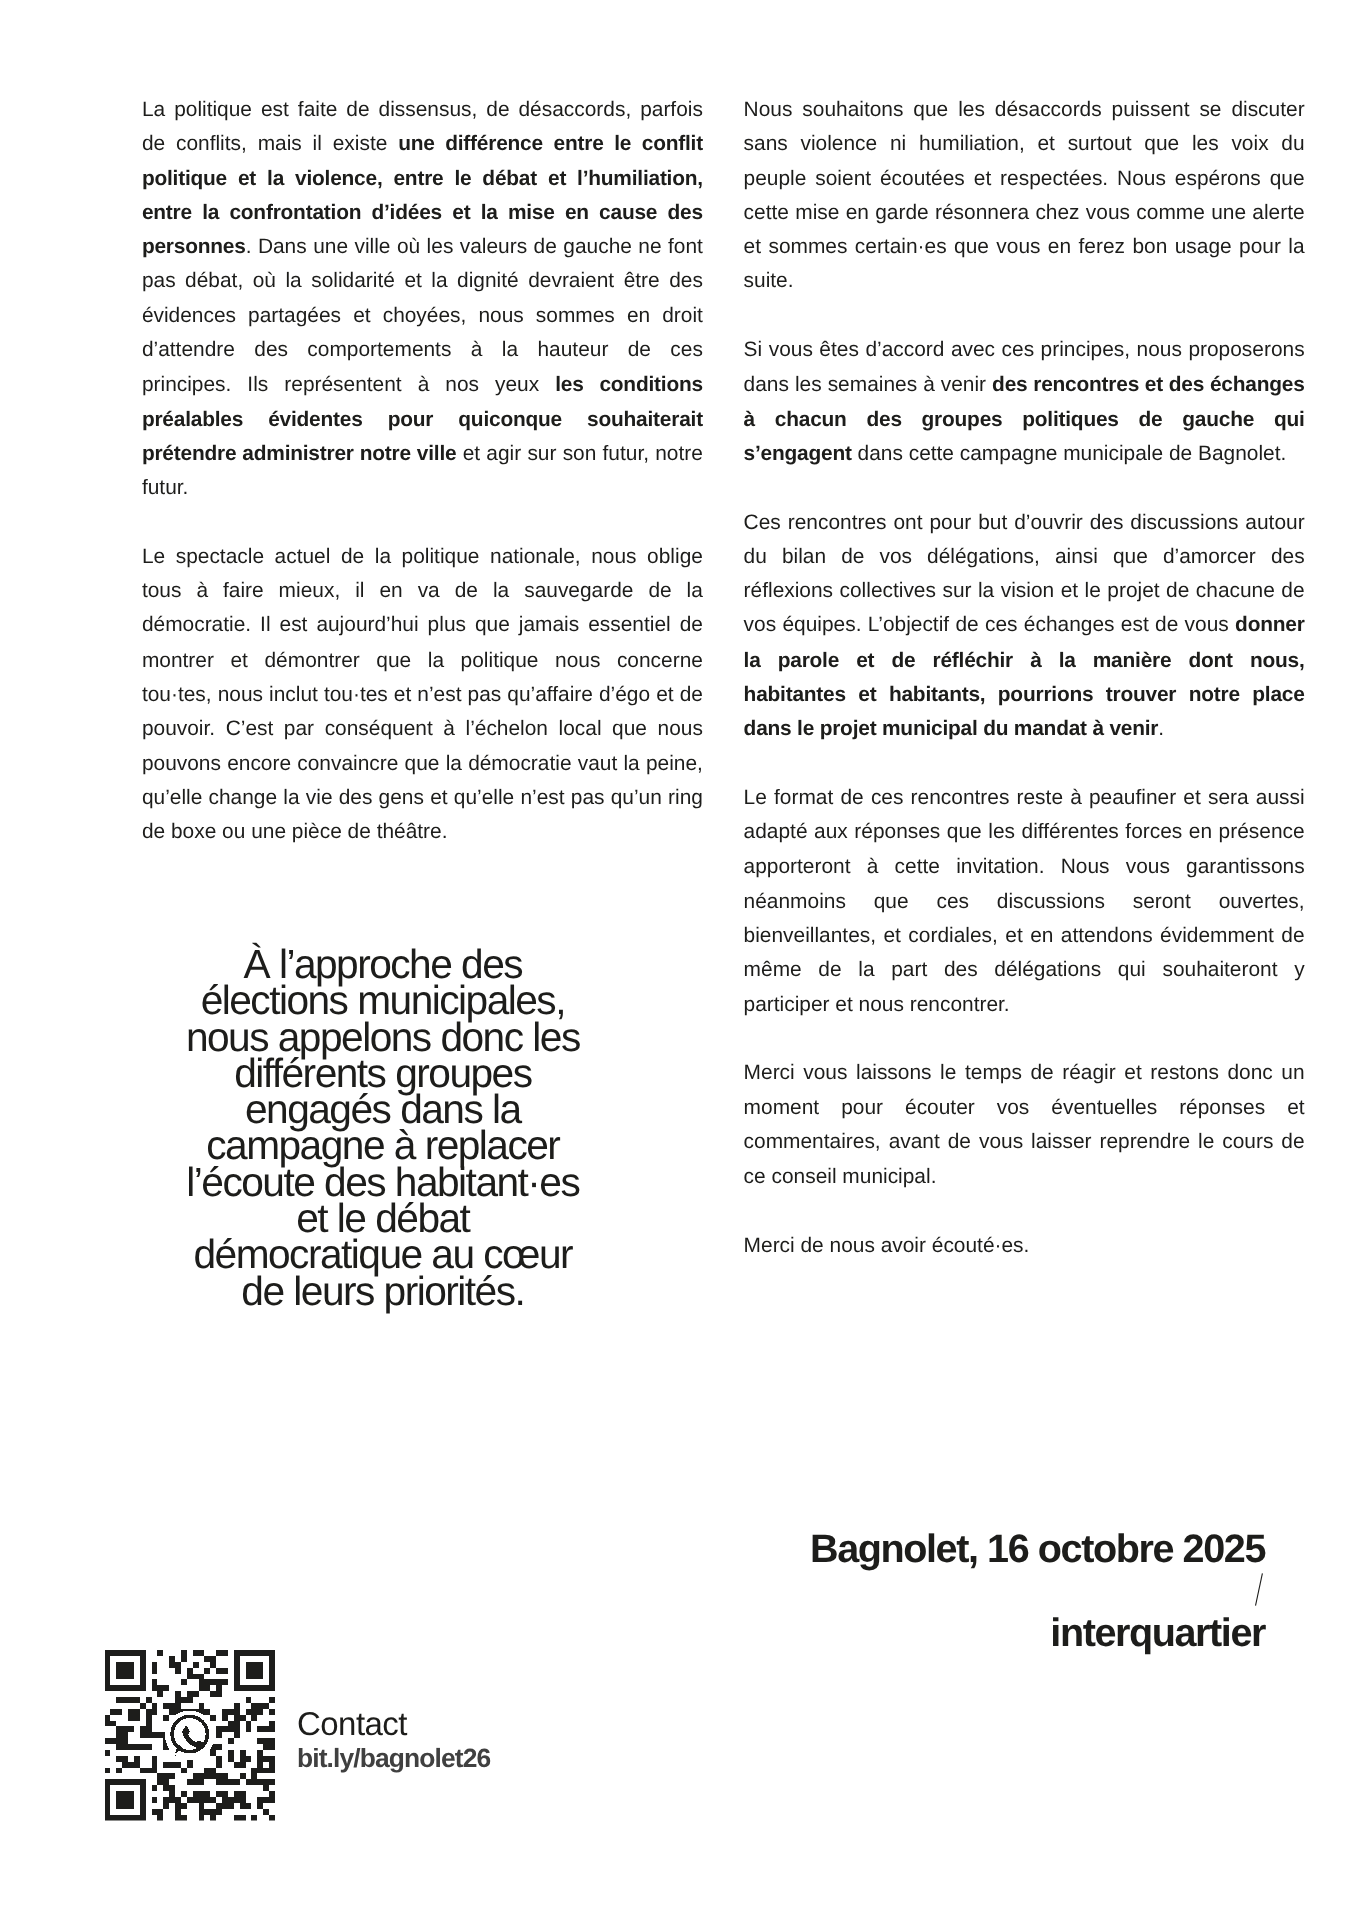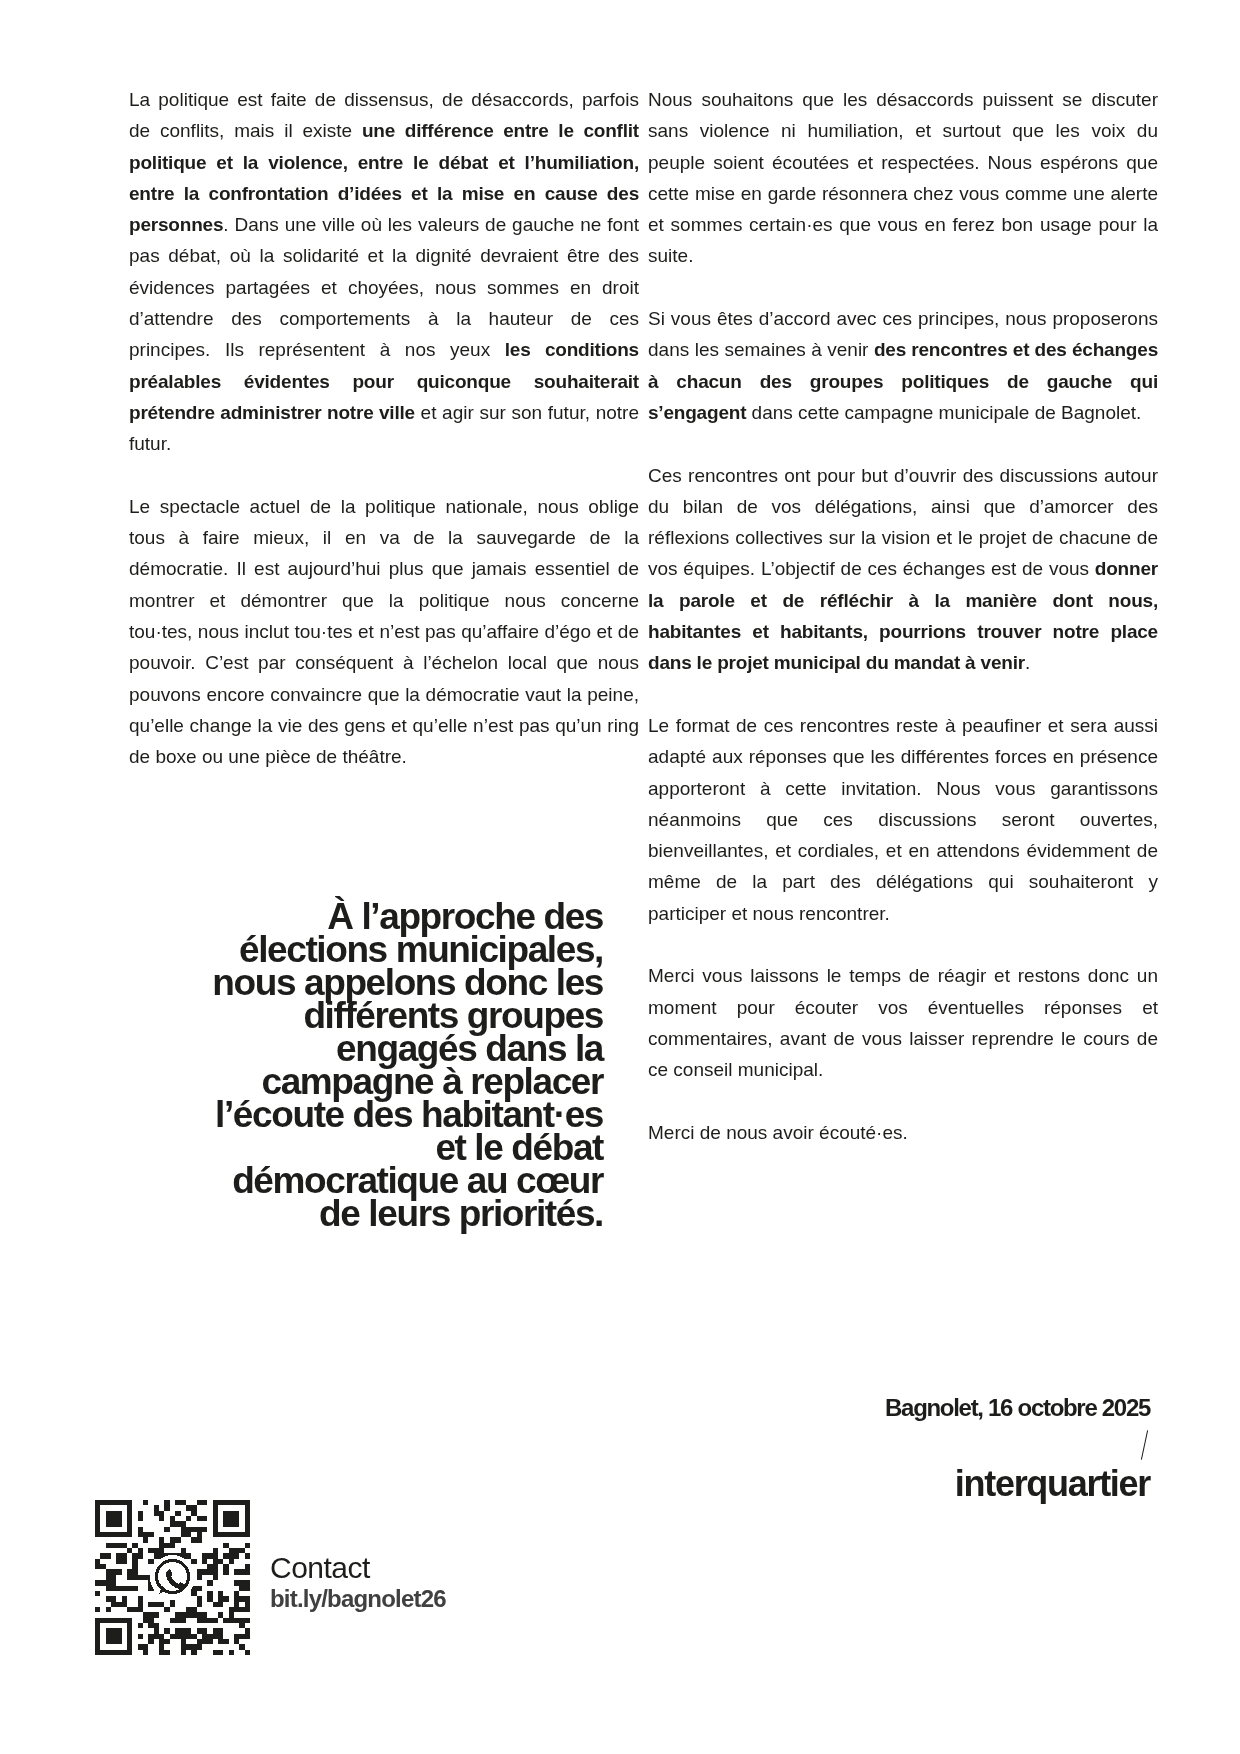--- a/index.html
+++ b/index.html
@@ -1,25 +1,25 @@
 <!DOCTYPE html>
 <html><head>
 <meta charset="utf-8">
 <style>
   html, body { margin: 0; padding: 0; background: #ffffff; }
   body { width: 1240px; height: 1754px; position: relative; overflow: hidden; color: #1d1d1b; font-family: "Liberation Sans", sans-serif; }
   .col { position: absolute; top: 84px; width: 510px; font-size: 19px; line-height: 31.3px; text-align: justify; margin-left: 36px; }
   .col-left { left: 93px; }
-  .col-right { left: 612px; }
+  .col-right { left: 640px; }
   .col p { margin: 0 0 31.3px 0; }
   .col b { font-weight: 700; letter-spacing: -0.2px; }
-  .headline { position: absolute; left: 93px; top: 900px; width: 510px; text-align: right; font-weight: 700; font-size: 37px; line-height: 33px; letter-spacing: -1.4px; margin: 0; }
+  .headline { position: absolute; left: 93px; top: 860px; width: 510px; text-align: center; font-weight: 400; font-size: 37px; line-height: 33px; letter-spacing: -1.4px; margin: 0; }
   .headline span { display: block; }
   .signature { position: absolute; right: 90px; top: 1388px; text-align: right; font-weight: 700; letter-spacing: -1.3px; }
-  .sig-date { font-size: 24px; line-height: 40px; display: block; }
+  .sig-date { font-size: 36px; line-height: 40px; display: block; }
   .sig-slash { display: block; height: 40px; position: relative; }
   .sig-slash::after { content: ""; position: absolute; right: 5px; top: 2px; width: 1.4px; height: 30px; background: #1d1d1b; transform: rotate(12deg); }
   .sig-name { font-size: 36px; line-height: 31px; display: block; }
   .qr { position: absolute; left: 95px; top: 1500px; width: 155px; height: 155px; }
   .contact { position: absolute; left: 270px; top: 1553px; }
   .contact-label { display: block; font-size: 30px; line-height: 30px; letter-spacing: -0.5px; }
   .contact-link { display: block; font-size: 24px; line-height: 32px; font-weight: 700; letter-spacing: -0.8px; color: #404040; text-decoration: none; }
 </style>
 </head>
 <body>

